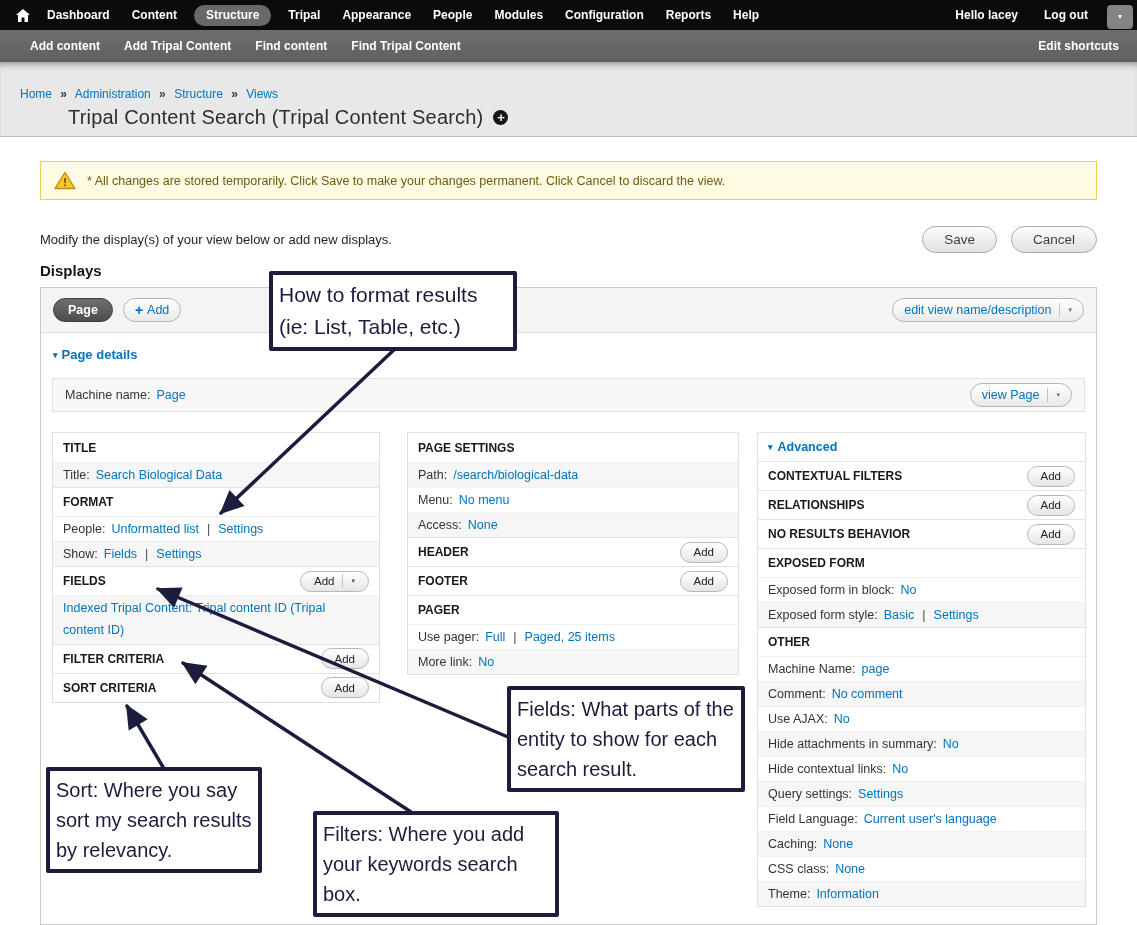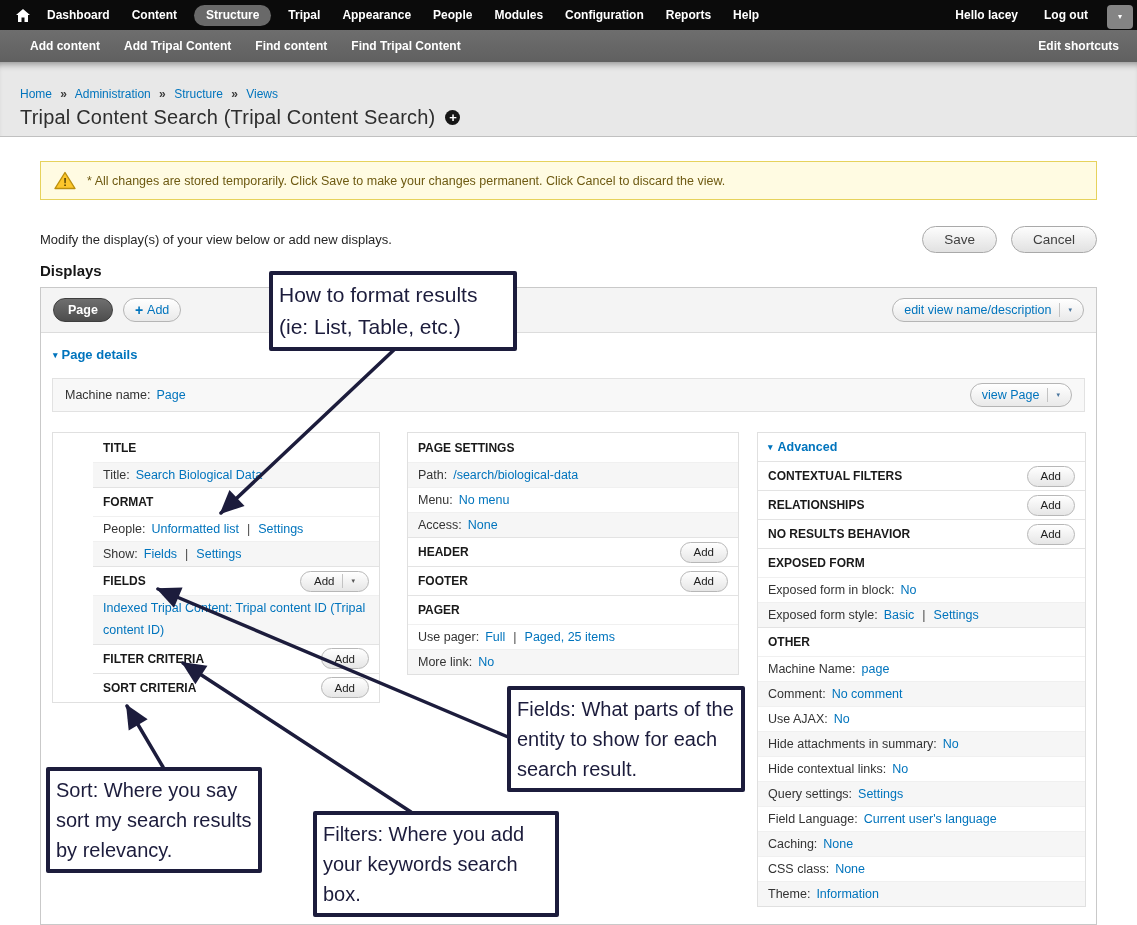--- a/index.html
+++ b/index.html
@@ -25,21 +25,21 @@
   #shortcut-bar .si { padding:0 12px; cursor:pointer; white-space:nowrap; }
   #shortcut-bar .edit { margin-left:auto; cursor:pointer; }
 
   
   #page-header { position:absolute; top:62px; left:0; width:100%; height:75px; background:#e8e8e8;
     border-bottom:1px solid #c0c0c0; box-shadow:inset 0 7px 7px -5px rgba(0,0,0,.4); }
   #breadcrumb { position:absolute; left:20px; top:25px; font-size:12px; color:#444; }
   #breadcrumb a { color:#0074bd; text-decoration:none; cursor:pointer; }
   #breadcrumb .sep { margin:0 5px; color:#3c3c3c; font-weight:bold; }
   #page-title-row { position:absolute; left:20px; top:44px; display:flex; align-items:center; }
-  #page-title { font-size:20px; color:#2e2e2e; letter-spacing:.2px; }
+  #page-title { font-size:20px; color:#2e2e2e; letter-spacing:.2px;margin-left:48px; }
   .circle-plus { width:15px; height:15px; margin-left:10px; border-radius:50%; background:#161616; color:#fff;
     font-size:13px; font-weight:bold; display:inline-flex; align-items:center; justify-content:center; line-height:1; cursor:pointer; }
 
   
   #warning { position:absolute; left:40px; top:161px; width:1057px; height:39px; background:#fffbe2;
     border:1px solid #e6d25c; display:flex; align-items:center; padding:0 13px; }
   #warning .txt { font-size:12.5px; color:#6e5a12; margin-left:11px; }
 
   
   #modify-row { position:absolute; left:40px; top:224px; width:1057px; height:30px; display:flex; align-items:center; }
@@ -69,21 +69,21 @@
     display:flex; align-items:center; cursor:pointer; }
   #page-details .caret-blue { font-size:9px; color:#0074bd; margin-right:4px; }
 
   #display-name-row { position:absolute; left:52px; top:378px; width:1033px; height:34px; background:#f8f8f8;
     border:1px solid #e2e2e2; display:flex; align-items:center; padding:0 12px; font-size:12.5px; color:#333; }
   #display-name-row a { color:#0074bd; text-decoration:none; margin-left:6px; cursor:pointer; }
   #view-page-btn { margin-left:auto; }
 
   
   .col { position:absolute; top:432px; border:1px solid #e0e0e0; background:#fff; }
-  #col-left  { left:52px;  width:328px;padding-left:40px; }
+  #col-left  { left:52px;  width:328px; }
   #col-mid   { left:407px; width:332px; }
   #col-right { left:757px; width:329px; }
 
   .bucket-header { display:flex; align-items:center; justify-content:space-between; min-height:29px;
     padding:0 10px; font-size:12px; font-weight:bold; color:#191919; border-top:1px solid #e3e3e3; background:#fff; }
   .bucket-header:first-child { border-top:none; }
   .row { display:flex; align-items:center; flex-wrap:wrap; min-height:25px; padding:2px 10px; font-size:12.5px;
     color:#333; border-top:1px solid #f0f0f0; background:#fff; }
   .row.shaded { background:#f6f6f6; }
   .row .lbl { margin-right:6px; }

